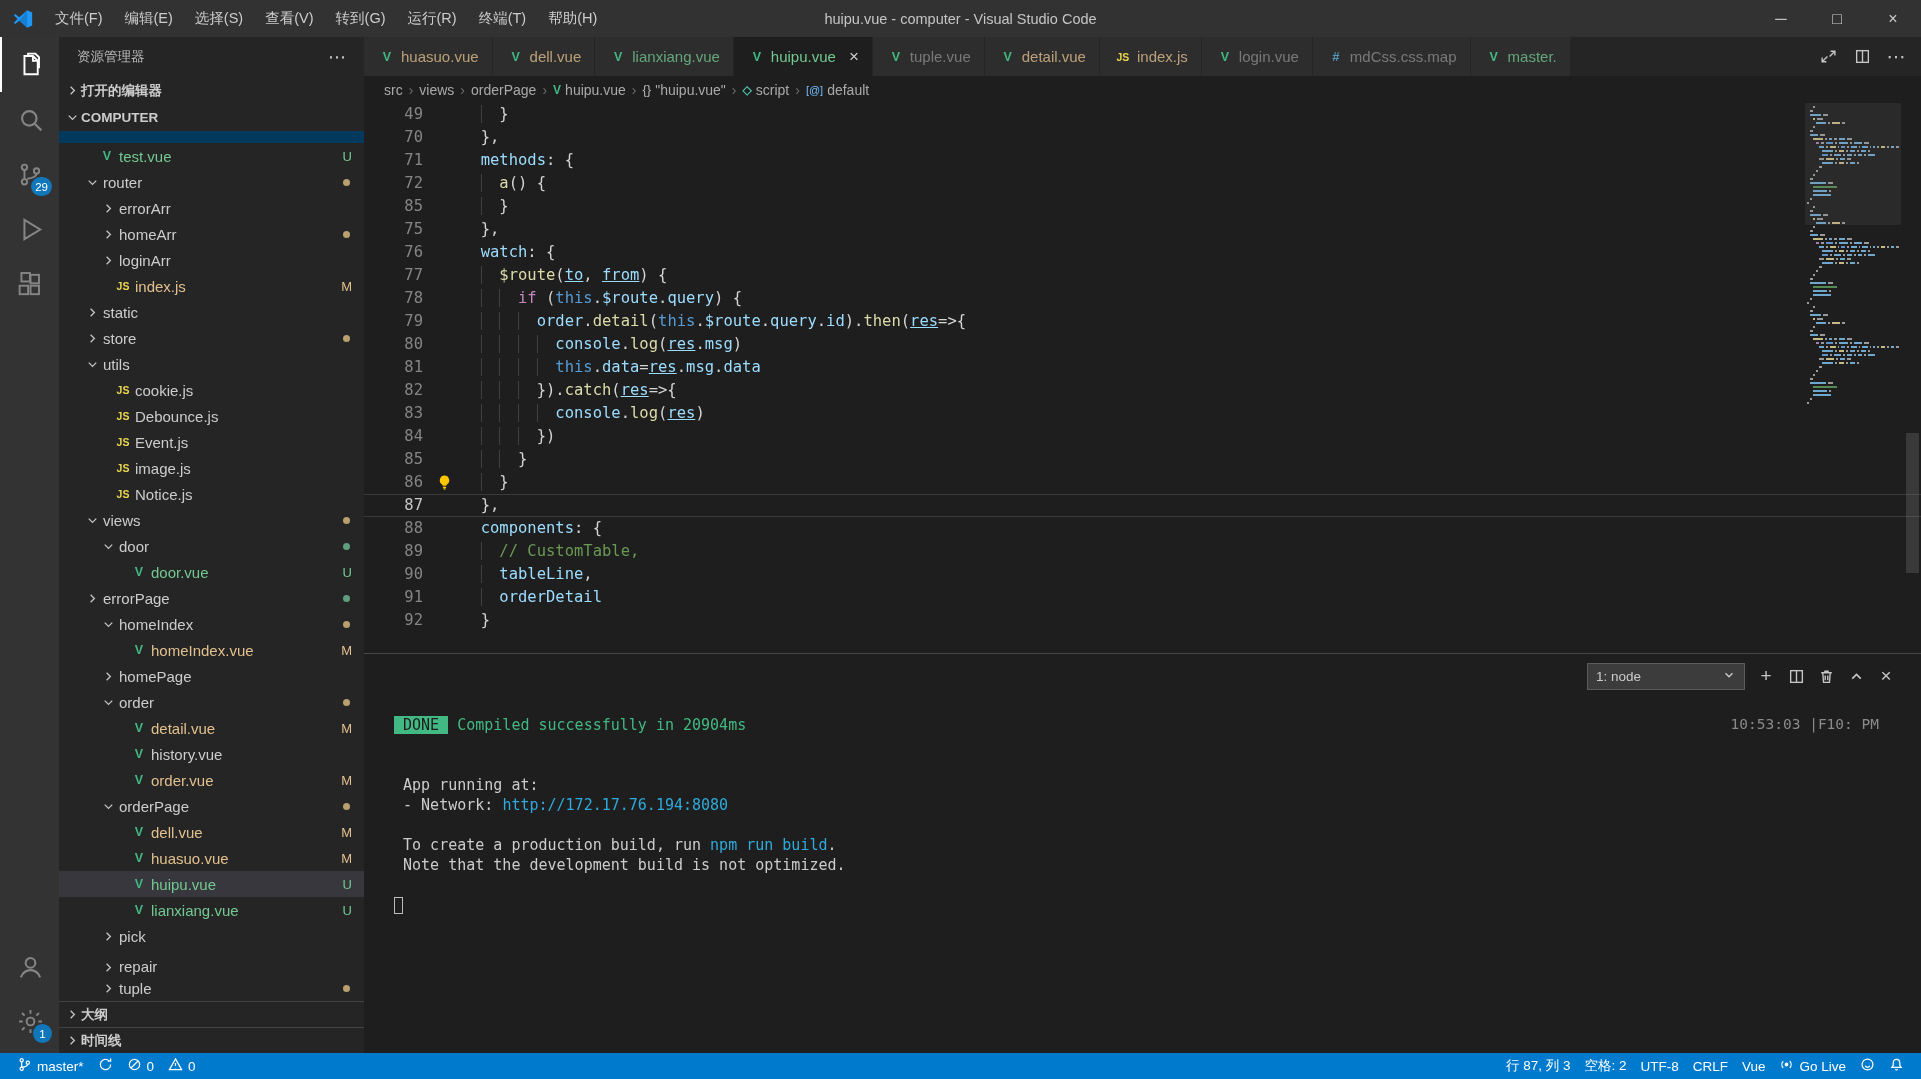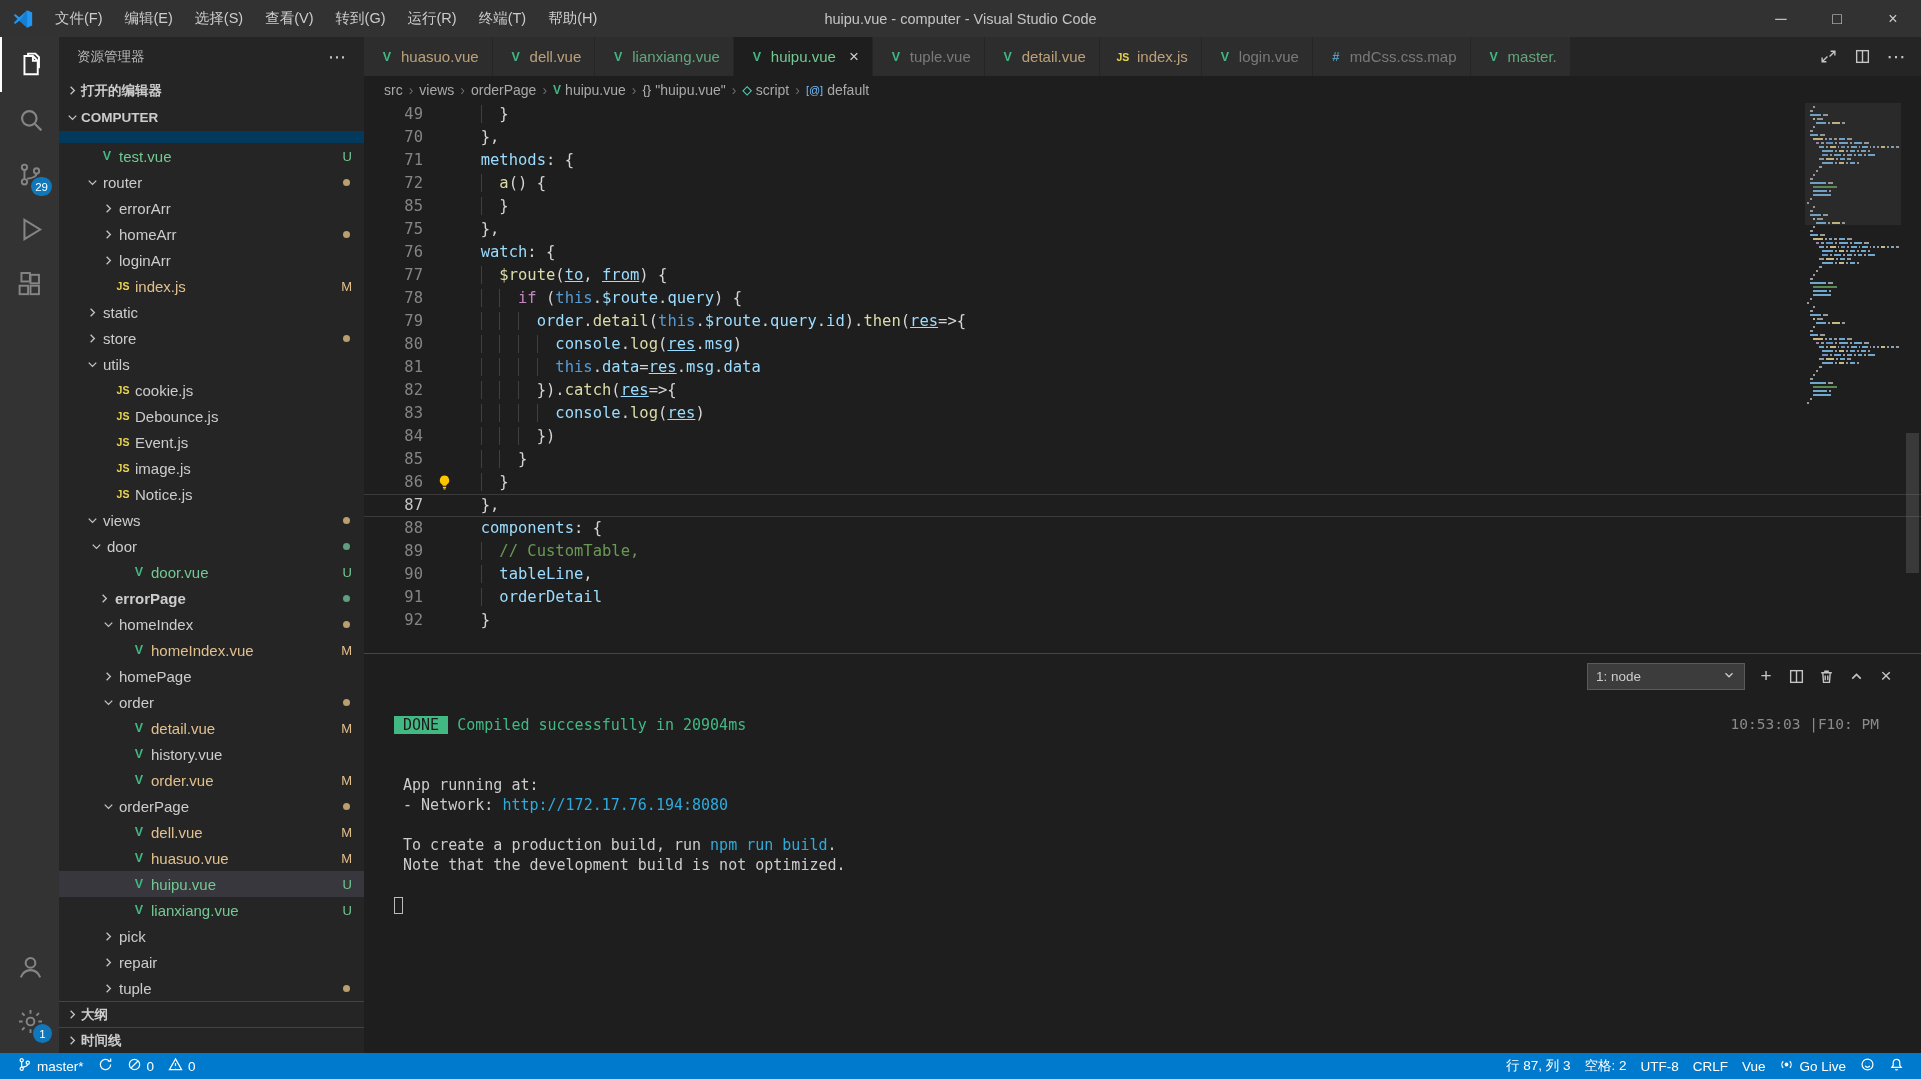--- a/index.html
+++ b/index.html
@@ -321,35 +321,35 @@
           </div>
           <div class="trow" style="padding-left: 24px;">
             <span class="tchev">
               <svg viewBox="0 0 16 16" fill="none" stroke="currentColor" stroke-width="1.4">
                 <path d="M4 6l4 4 4-4"></path>
               </svg>
             </span>
             <span class="tlabel">views</span>
             <span class="tdot dot-m"></span>
           </div>
-          <div class="trow" style="padding-left: 28px;">
+          <div class="trow" style="padding-left: 40px;">
             <span class="tchev">
               <svg viewBox="0 0 16 16" fill="none" stroke="currentColor" stroke-width="1.4">
                 <path d="M4 6l4 4 4-4"></path>
               </svg>
             </span>
             <span class="tlabel">door</span>
             <span class="tdot dot-u"></span>
           </div>
           <div class="trow" style="padding-left: 70px;">
             <span class="ficon vue">V</span>
             <span class="tlabel git-u">door.vue</span>
             <span class="tbadge git-u">U</span>
           </div>
-          <div class="trow" style="padding-left: 36px; font-weight: bold;">
+          <div class="trow" style="padding-left: 24px;">
             <span class="tchev">
               <svg viewBox="0 0 16 16" fill="none" stroke="currentColor" stroke-width="1.4">
                 <path d="M6 4l4 4-4 4"></path>
               </svg>
             </span>
             <span class="tlabel">errorPage</span>
             <span class="tdot dot-u"></span>
           </div>
           <div class="trow" style="padding-left: 40px;">
             <span class="tchev">
@@ -426,21 +426,21 @@
             <span class="tbadge git-u">U</span>
           </div>
           <div class="trow" style="padding-left: 40px;">
             <span class="tchev">
               <svg viewBox="0 0 16 16" fill="none" stroke="currentColor" stroke-width="1.4">
                 <path d="M6 4l4 4-4 4"></path>
               </svg>
             </span>
             <span class="tlabel">pick</span>
           </div>
-          <div class="trow" style="padding-left: 40px;">
+          <div class="trow" style="padding-left: 40px; align-items: flex-end;">
             <span class="tchev">
               <svg viewBox="0 0 16 16" fill="none" stroke="currentColor" stroke-width="1.4">
                 <path d="M6 4l4 4-4 4"></path>
               </svg>
             </span>
             <span class="tlabel">repair</span>
           </div>
           <div class="trow" style="padding-left: 40px;">
             <span class="tchev">
               <svg viewBox="0 0 16 16" fill="none" stroke="currentColor" stroke-width="1.4">

